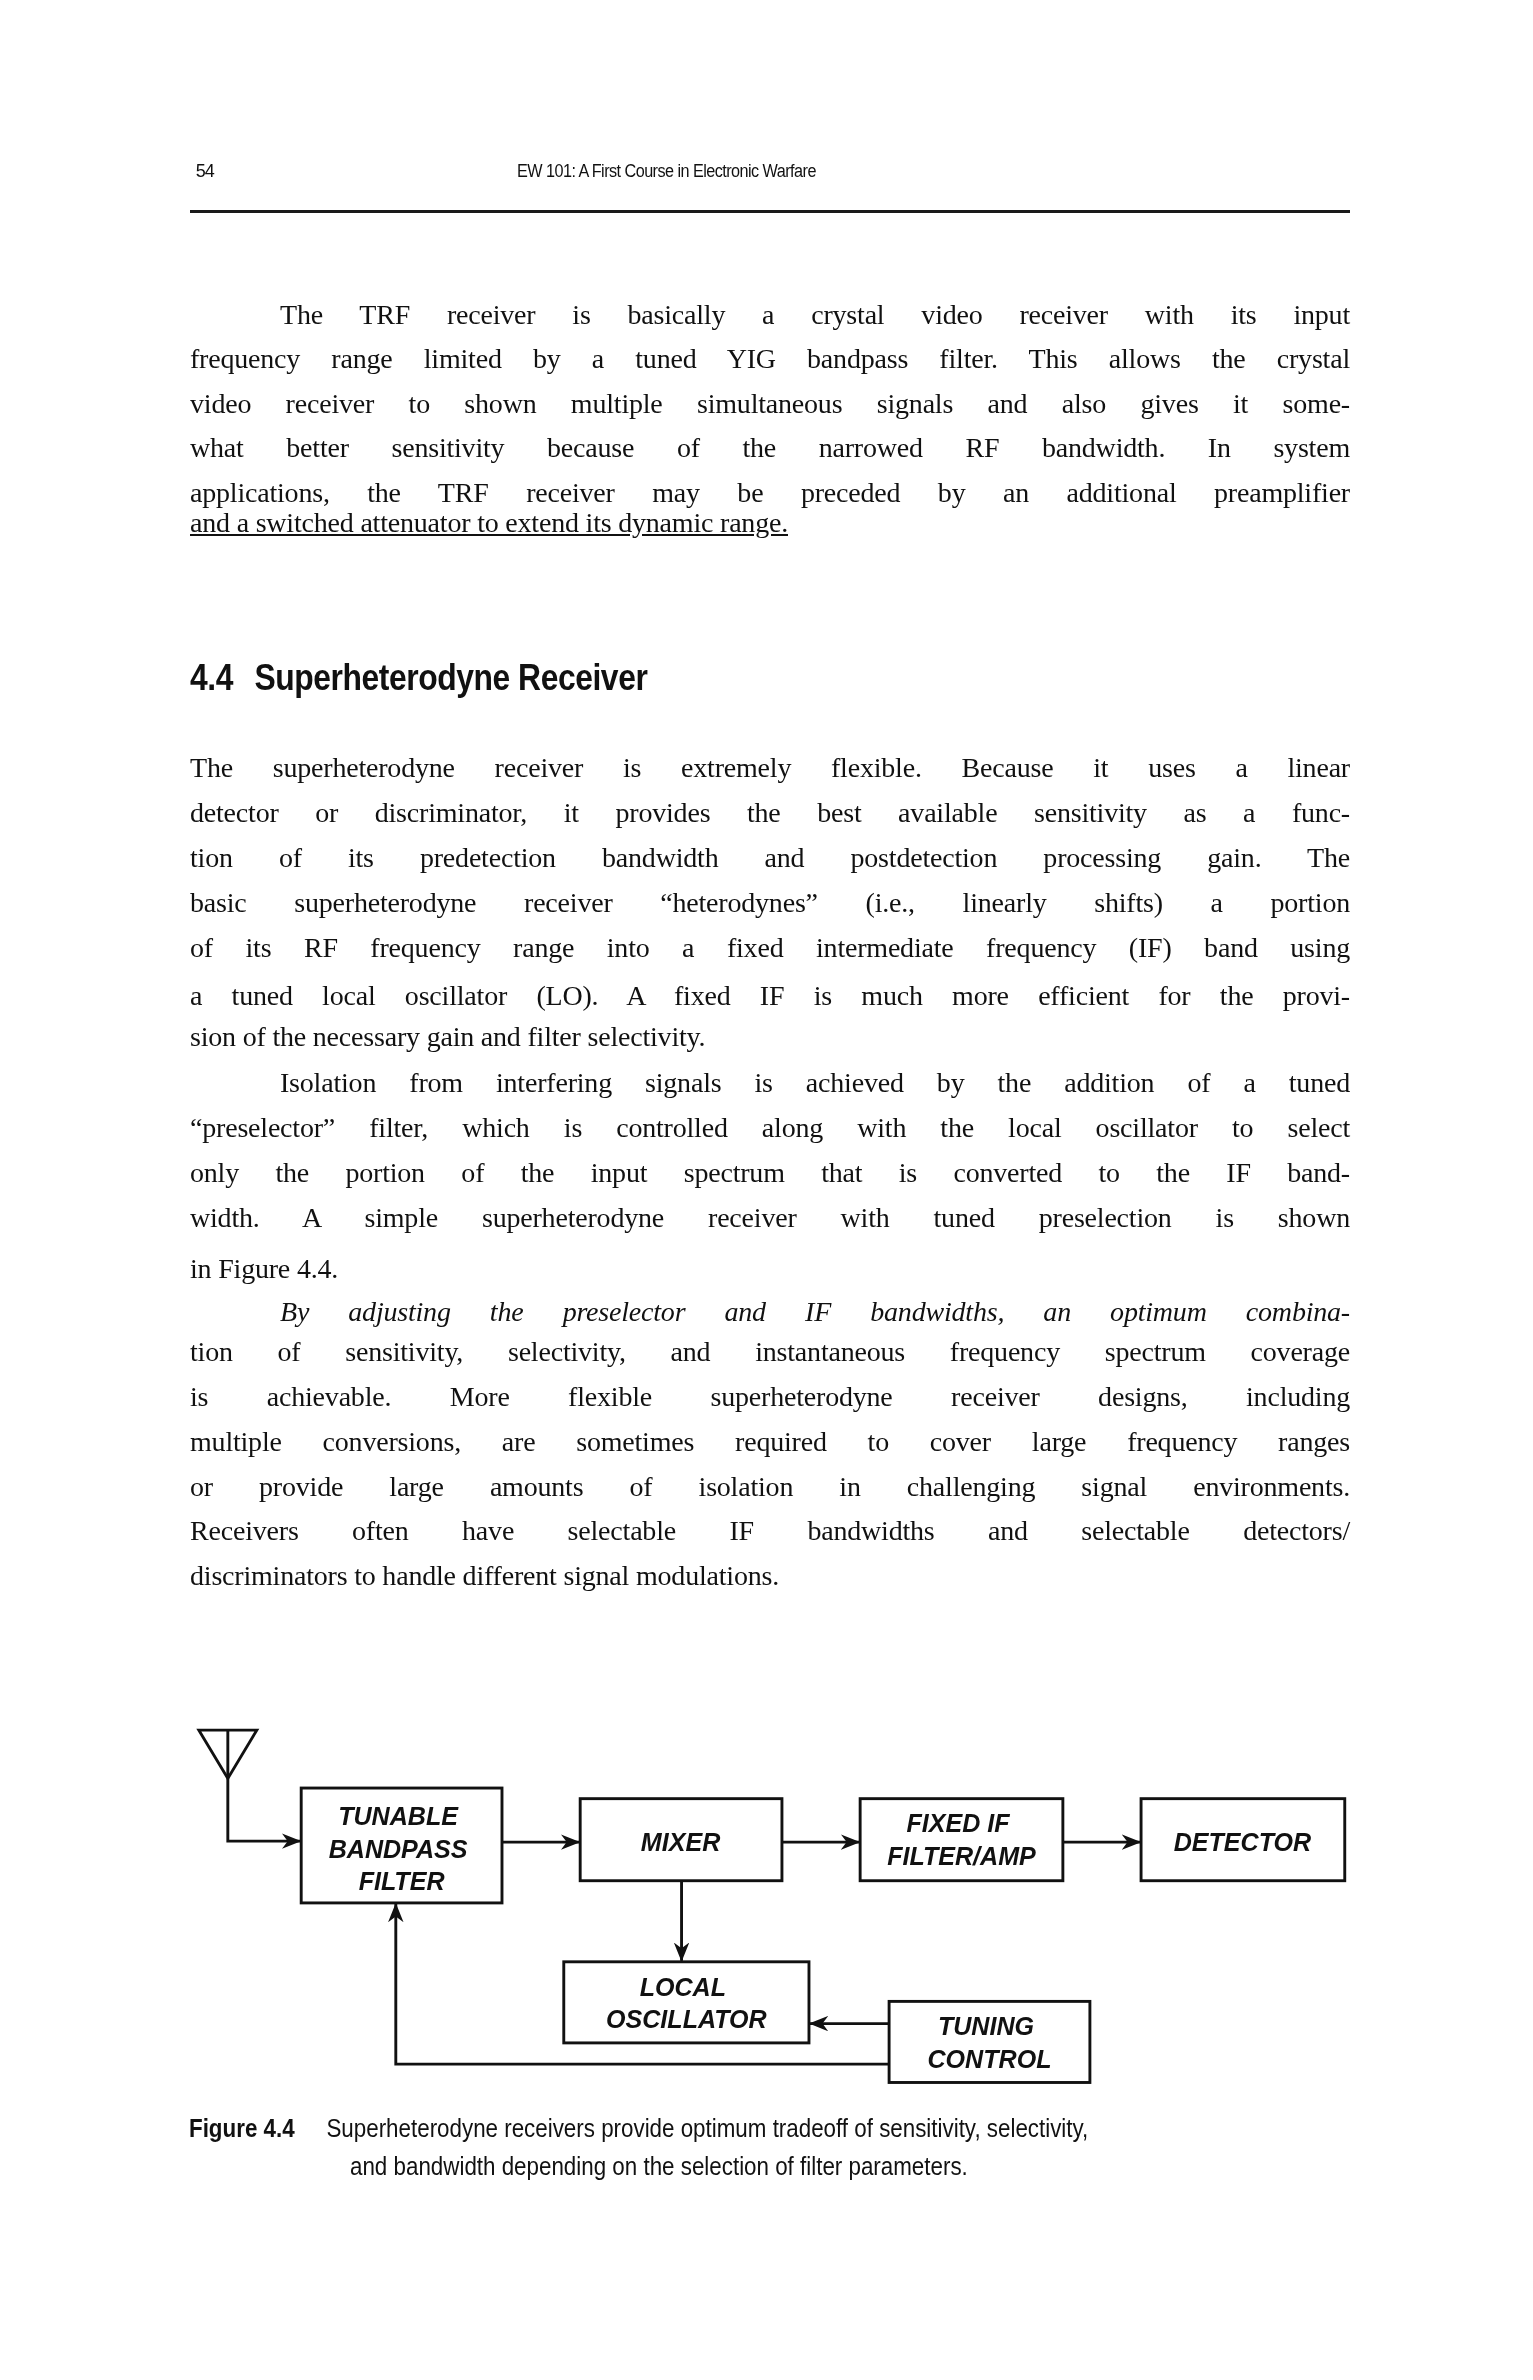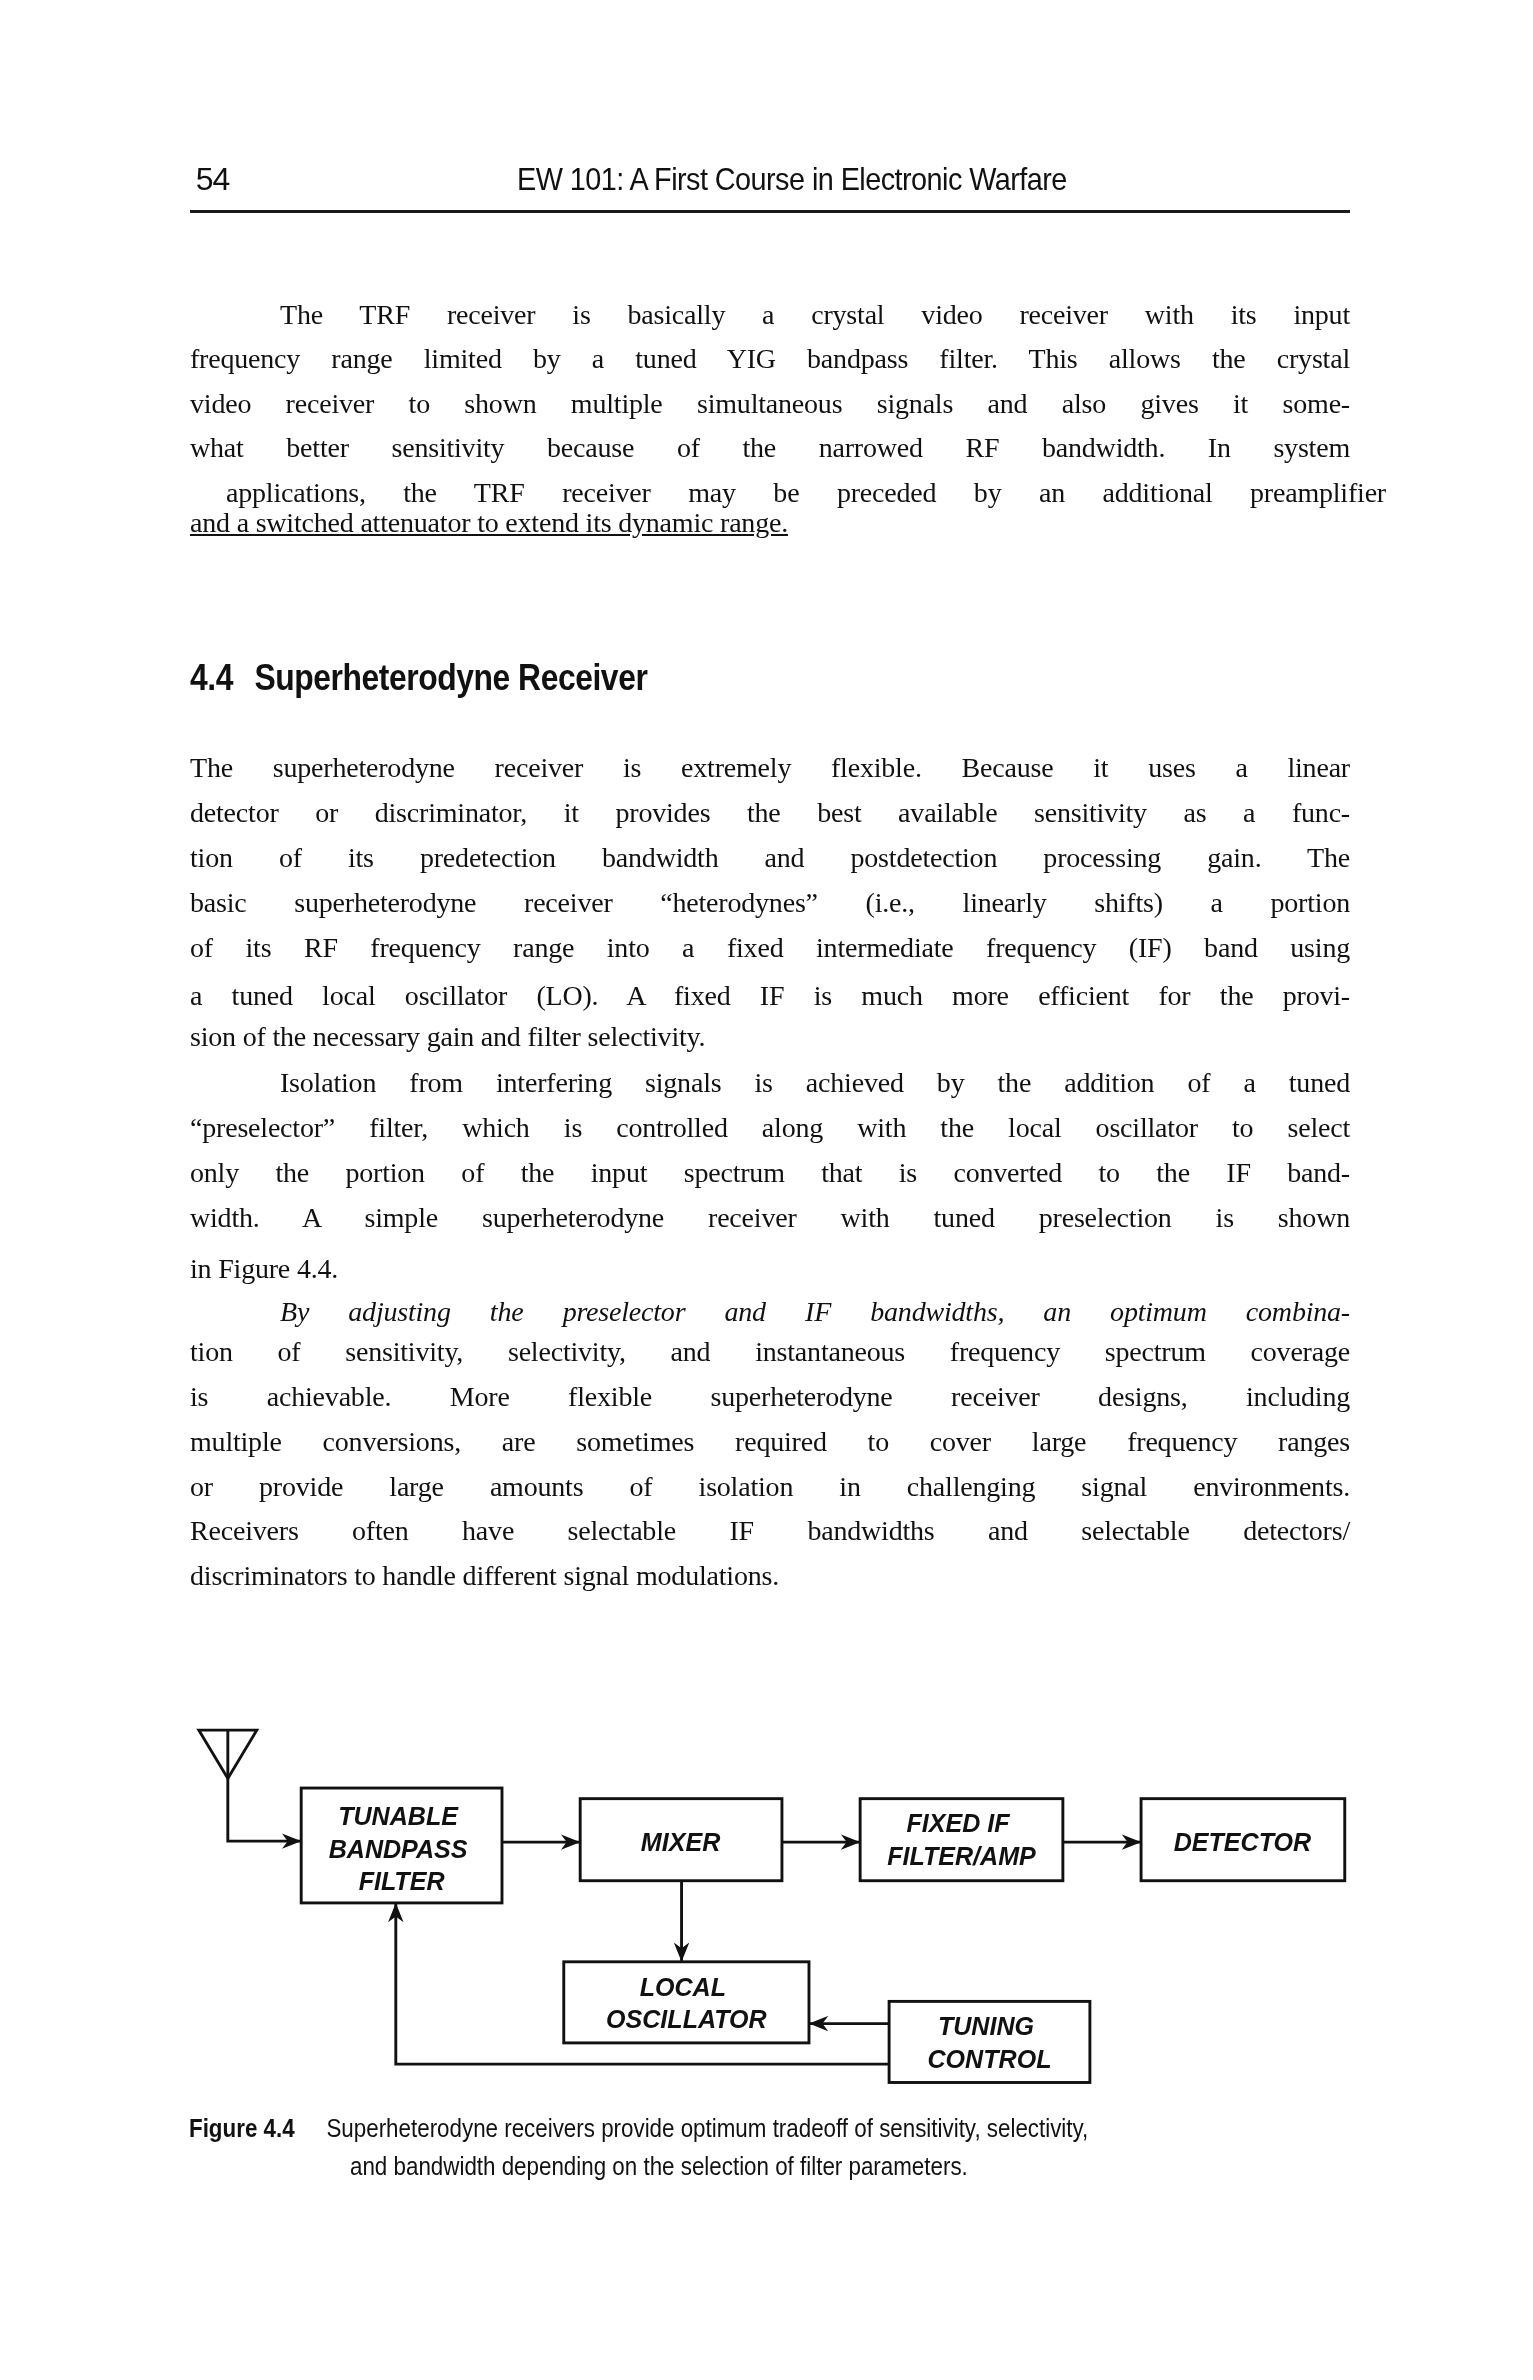--- a/index.html
+++ b/index.html
@@ -1,18 +1,18 @@
 <!DOCTYPE html>
 <html><head>
 <meta charset="utf-8">
 <style>
   html, body { margin: 0; padding: 0; background: #ffffff; }
   body { width: 1533px; height: 2380px; position: relative; overflow: hidden; color: #111; }
   .hdr { position: absolute; top: 157px; left: 190px; width: 1160px; height: 39px;
-         font-family: "Liberation Sans", sans-serif; font-size: 32px; transform-origin: left top; }
+         font-family: "Liberation Sans", sans-serif; font-size: 18px; transform-origin: left top; }
   .hdr .pg { position: absolute; left: 5.8px; top: 3.9px; letter-spacing: -1px; }
   .hdr .ttl { position: absolute; left: 327px; top: 3.9px; letter-spacing: -0.6px; transform: scaleX(0.9); transform-origin: left top; white-space: nowrap; }
   .rule { position: absolute; top: 210px; left: 190px; width: 1160px; height: 2.9px; background: #1a1a1a; }
   .body { position: absolute; left: 190px; width: 1160px; font-family: "Liberation Serif", serif; font-size: 28px; }
   .line { position: absolute; left: 0; width: 1160px; height: 44px; line-height: 44px; white-space: nowrap;
           text-align: justify; text-align-last: justify; letter-spacing: -0.2px; }
   .line.last { text-align-last: left; }
   .line.indent { left: 90px; width: 1070px; }
   .heading { position: absolute; left: 190px; top: 657px; font-family: "Liberation Sans", sans-serif; font-weight: bold;
              font-size: 37px; transform: scaleX(0.86); transform-origin: left top; white-space: nowrap; letter-spacing: -0.5px; }
@@ -30,21 +30,21 @@
   <span class="pg">54</span>
   <span class="ttl">EW 101: A First Course in Electronic Warfare</span>
 </div>
 <div class="rule"></div>
 
 <div class="body" style="top:293px;">
   <div class="line indent" style="top:0px;">The TRF receiver is basically a crystal video receiver with its input</div>
   <div class="line" style="top:44px;">frequency range limited by a tuned YIG bandpass filter. This allows the crystal</div>
   <div class="line" style="top:89px;">video receiver to shown multiple simultaneous signals and also gives it some-</div>
   <div class="line" style="top:133px;">what better sensitivity because of the narrowed RF bandwidth. In system</div>
-  <div class="line" style="top:178px;margin-left:36px;">applications, the TRF receiver may be preceded by an additional preamplifier</div>
+  <div class="line" style="top:178px;">applications, the TRF receiver may be preceded by an additional preamplifier</div>
   <div class="line last" style="top:208px;text-decoration:underline;">and a switched attenuator to extend its dynamic range.</div>
 </div>
 
 <div class="heading">
   <span class="num">4.4</span><span>Superheterodyne Receiver</span>
 </div>
 
 <div class="body" style="top:746px;">
   <div class="line" style="top:0px;">The superheterodyne receiver is extremely flexible. Because it uses a linear</div>
   <div class="line" style="top:45px;">detector or discriminator, it provides the best available sensitivity as a func-</div>

